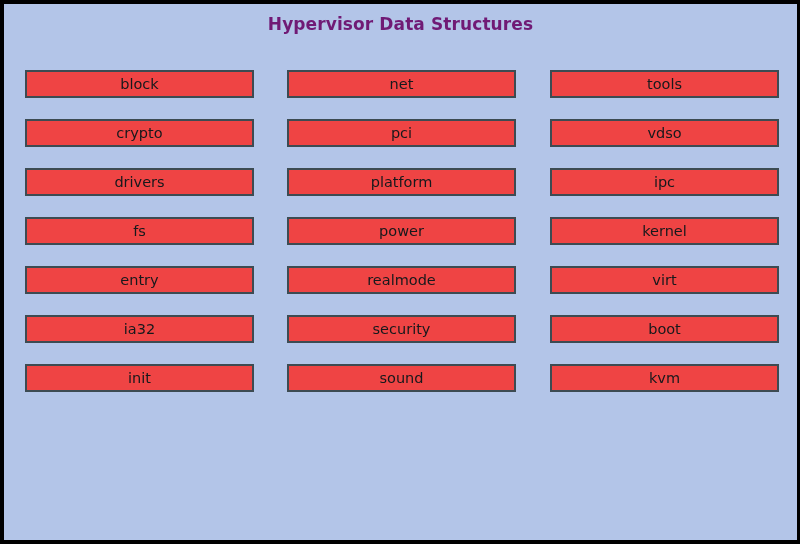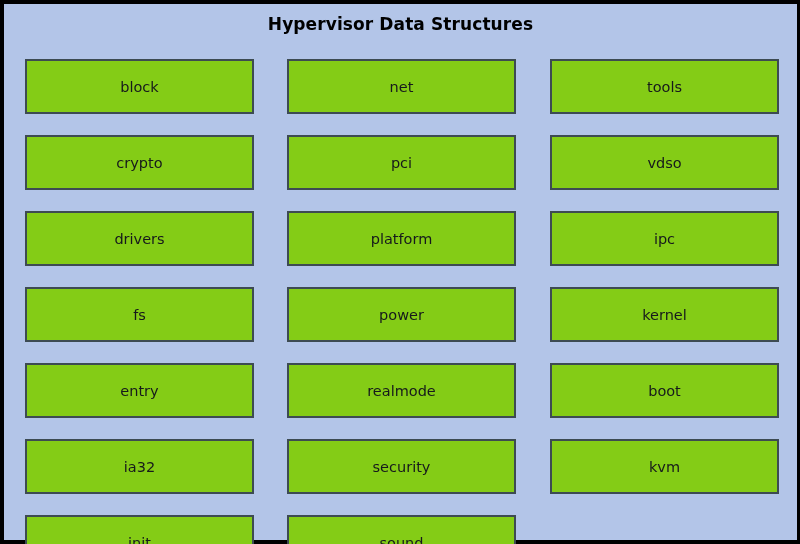--- a/index.html
+++ b/index.html
@@ -27,48 +27,49 @@
   }
 
   #diagram-title {
     position: absolute;
     top: 8px;
     left: 0;
     width: 793px;
     text-align: center;
     font-size: 17px;
     font-weight: bold;
-    color: #000000;
+    color: #701a75;
     letter-spacing: 0.1px;
     line-height: 24px;
   }
 
   .column {
     position: absolute;
     top: 55px;
     width: 229px;
   }
 
   #column-1 { left: 21px; }
   #column-2 { left: 283px; }
   #column-3 { left: 546px; }
 
   .node-box {
     box-sizing: border-box;
     width: 229px;
-    height: 55px;
+    height: 28px;
     margin-bottom: 21px;
-    background: #84cc16;
+    background: #ef4444;
     border: 2px solid #3d4b52;
     display: flex;
     align-items: center;
     justify-content: center;
     font-size: 14.5px;
     color: #16191c;
     line-height: 16px;
+    margin-top: 11px;
   }
 
   .node-label {
     display: block;
     pointer-events: none;
   }
 </style>
 </head>
 <body>
 
@@ -131,20 +132,23 @@
     <div class="node-box">
       <span class="node-label">vdso</span>
     </div>
     <div class="node-box">
       <span class="node-label">ipc</span>
     </div>
     <div class="node-box">
       <span class="node-label">kernel</span>
     </div>
     <div class="node-box">
+      <span class="node-label">virt</span>
+    </div>
+    <div class="node-box">
       <span class="node-label">boot</span>
     </div>
     <div class="node-box">
       <span class="node-label">kvm</span>
     </div>
   </div>
 
 </div>
 
 </body></html>

